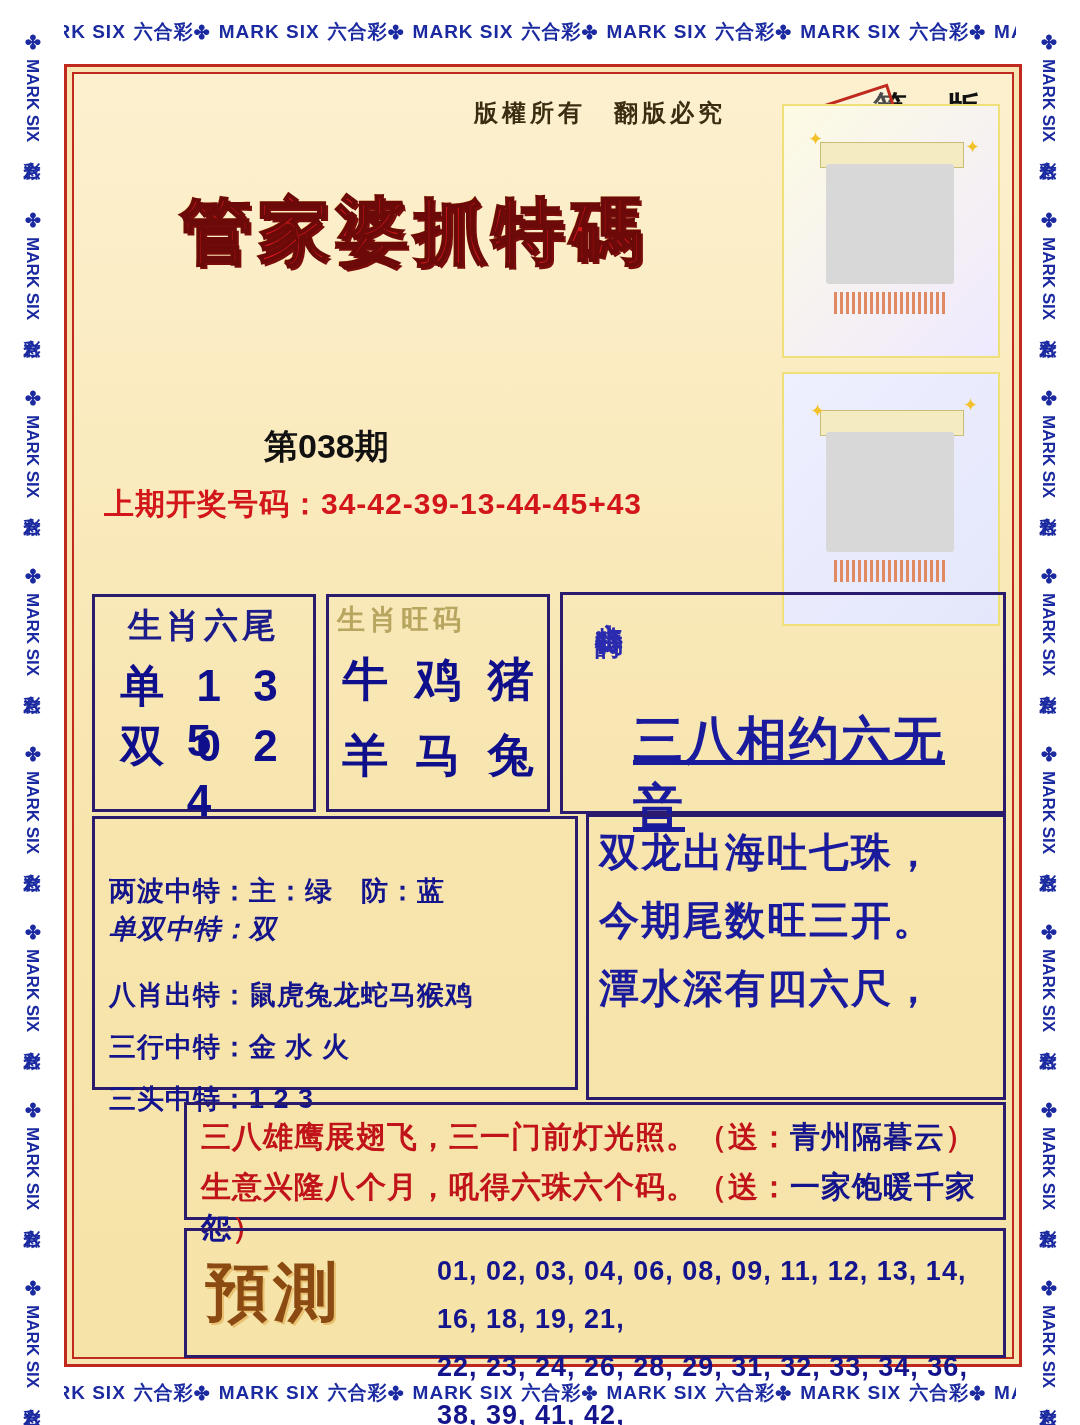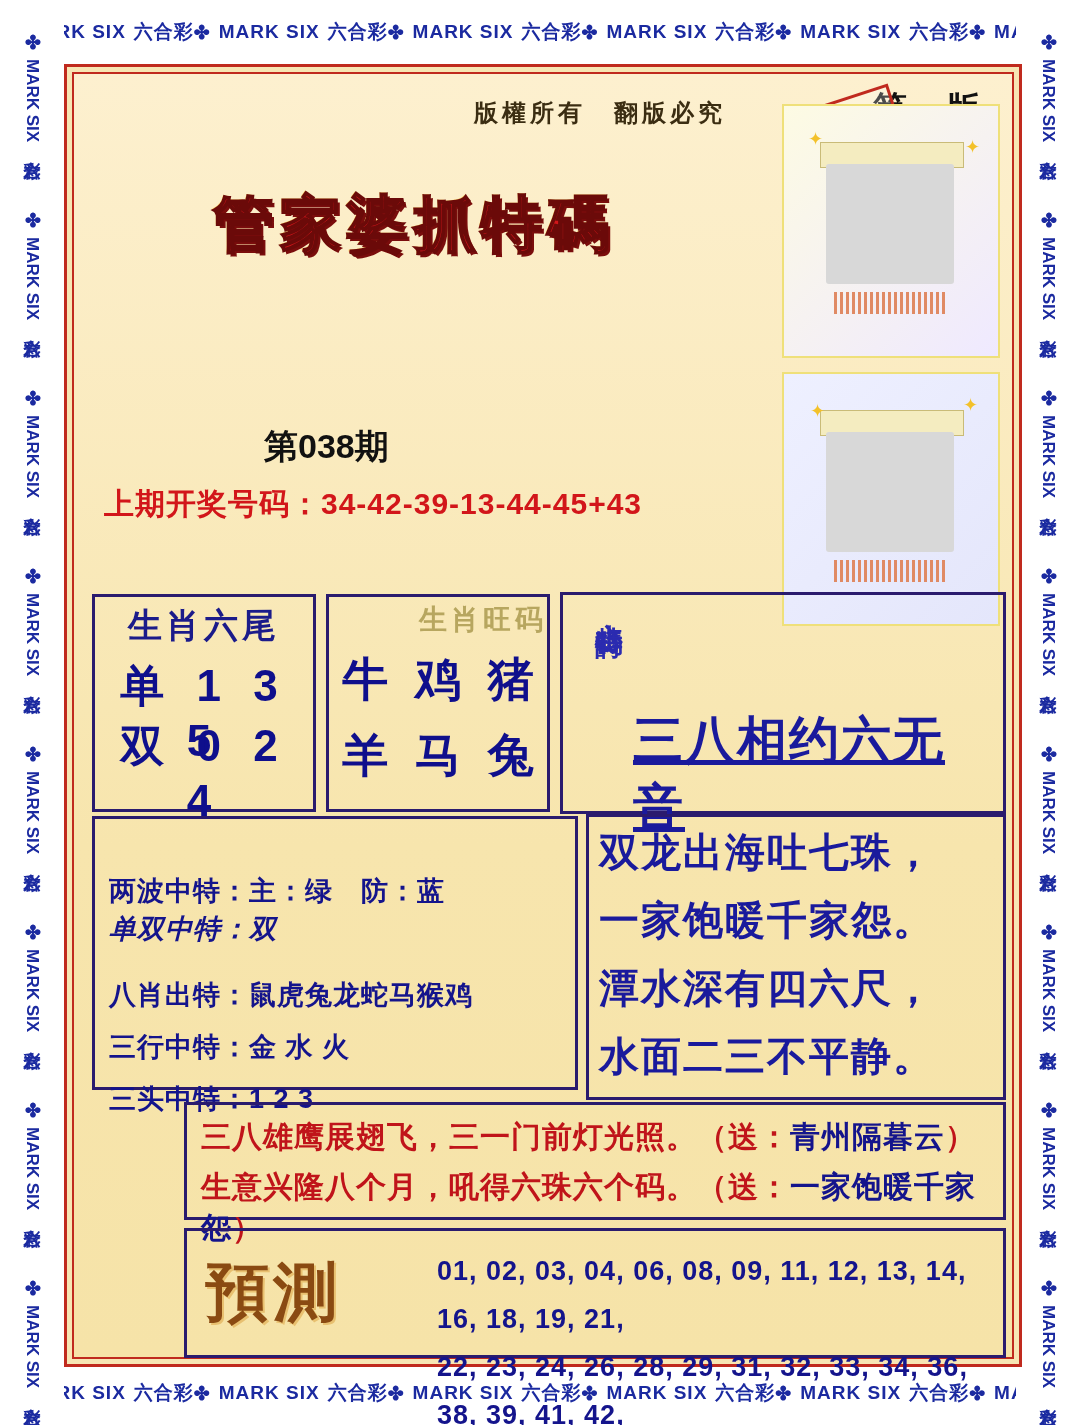--- a/index.html
+++ b/index.html
@@ -61,21 +61,21 @@
     position:absolute;left:735px;top:22px;
     width:86px;height:66px;border:3px solid #c02a1e;
     transform:rotate(-18deg);
     color:#c02a1e;font-weight:bold;font-size:30px;
     display:flex;align-items:center;justify-content:center;
     letter-spacing:2px;background:rgba(255,255,255,.25);
   }
   .title{
     position:absolute;left:20px;top:110px;width:640px;
     text-align:center;
-    font-size:61px;font-weight:bold;color:#d2161a;
+    font-size:72px;font-weight:bold;color:#d2161a;
     font-family:"DejaVu Sans", sans-serif;
     letter-spacing:6px;
     text-shadow:3px 3px 0 #7a0d0c, -1px -1px 0 #ffd76b;
     -webkit-text-stroke:2px #6b0a09;
   }
   .issue{
     position:absolute;left:190px;top:350px;
     font-size:34px;color:#111;font-weight:bold;
   }
   .lastdraw{
@@ -120,23 +120,24 @@
   }
   .liuwei-row{
     position:absolute;left:0;width:100%;text-align:center;
     font-size:44px;font-weight:bold;color:#0f0f8c;letter-spacing:10px;
   }
   .liuwei-row.r1{top:60px;}
   .liuwei-row.r2{top:120px;text-align:center;}
   
   .box-wangma{left:252px;top:520px;width:218px;height:212px;}
   .wm-title{
-    position:absolute;left:0;top:4px;width:100%;text-align:right;
+    position:absolute;left:0;top:4px;width:100%;text-align:left;
     font-size:28px;color:#b7a65f;font-weight:bold;letter-spacing:4px;
     font-family:"DejaVu Serif", serif;
+    padding-left:8px;
   }
   .wm-row{
     position:absolute;left:0;width:100%;
     display:flex;justify-content:space-around;
     font-size:46px;font-weight:bold;color:#0f0f8c;
   }
   .wm-row.r1{top:52px;}
   .wm-row.r2{top:128px;}
   
   .box-poem{left:486px;top:518px;width:440px;height:216px;}
@@ -419,23 +420,22 @@
         <div class="info-row ir4">
           <span class="k">三行中特：</span><span class="v">金 水 火</span>
         </div>
         <div class="info-row ir5">
           <span class="k">三头中特：</span><span class="v">1 2 3</span>
         </div>
       </div>
 
       <div class="box box-verse">
         <div class="verse-line v1">双龙出海吐七珠，</div>
-        <div class="verse-line v2">一家饱暖千家怨。</div>
+        <div class="verse-line v2">今期尾数旺三开。</div>
         <div class="verse-line v3">潭水深有四六尺，</div>
-        <div class="verse-line v4">水面二三不平静。</div>
       </div>
 
       <div class="box box-send">
         <div class="send-line s1">
           <span>三八雄鹰展翅飞，三一门前灯光照。（送：</span><span class="blue">青州隔暮云</span><span>）</span>
         </div>
         <div class="send-line s2">
           <span>生意兴隆八个月，吼得六珠六个码。（送：</span><span class="blue">一家饱暖千家怨</span><span>）</span>
         </div>
       </div>

